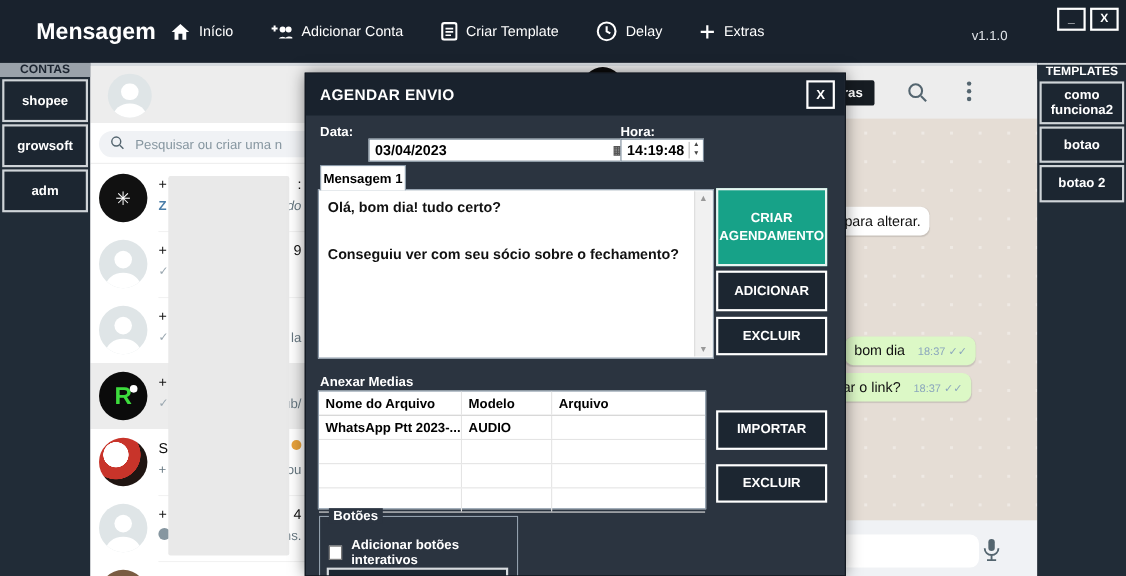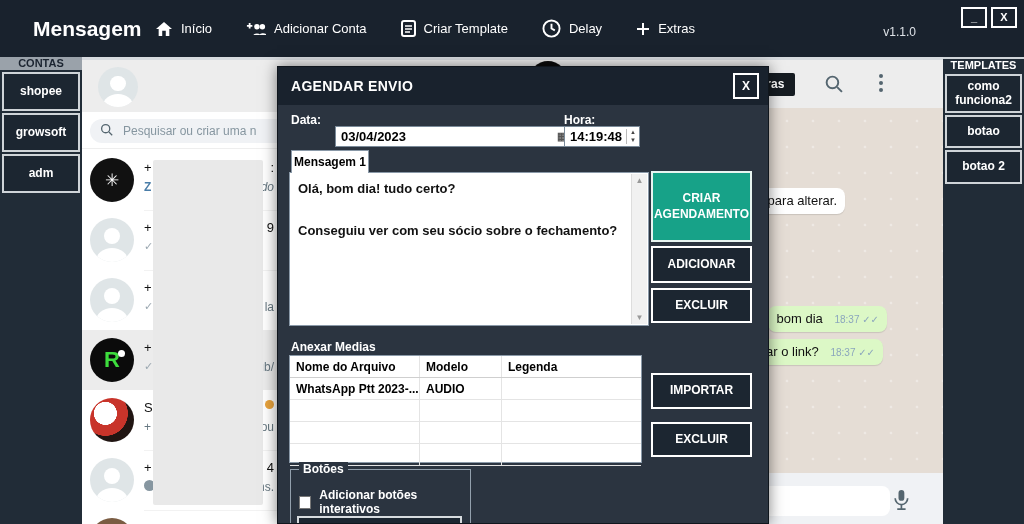--- a/index.html
+++ b/index.html
@@ -373,21 +373,21 @@
 
   <div class="mbtn create" style="top:104px; height:71px;">CRIAR AGENDAMENTO</div>
   <div class="mbtn" style="top:179px; height:37px;">ADICIONAR</div>
   <div class="mbtn" style="top:221px; height:35px;">EXCLUIR</div>
 
   <div class="section-label">Anexar Medias</div>
   <div class="media-table">
     <div class="mt-row header">
       <div class="mt-cell c1">Nome do Arquivo</div>
       <div class="mt-cell c2">Modelo</div>
-      <div class="mt-cell c3">Legenda</div>
+      <div class="mt-cell c3">Arquivo</div>
     </div>
     <div class="mt-row data">
       <div class="mt-cell c1">WhatsApp Ptt 2023-...</div>
       <div class="mt-cell c2">AUDIO</div>
       <div class="mt-cell c3"></div>
     </div>
     <div class="mt-row">
         <div class="mt-cell c1"></div>
         <div class="mt-cell c2"></div>
         <div class="mt-cell c3"></div>

